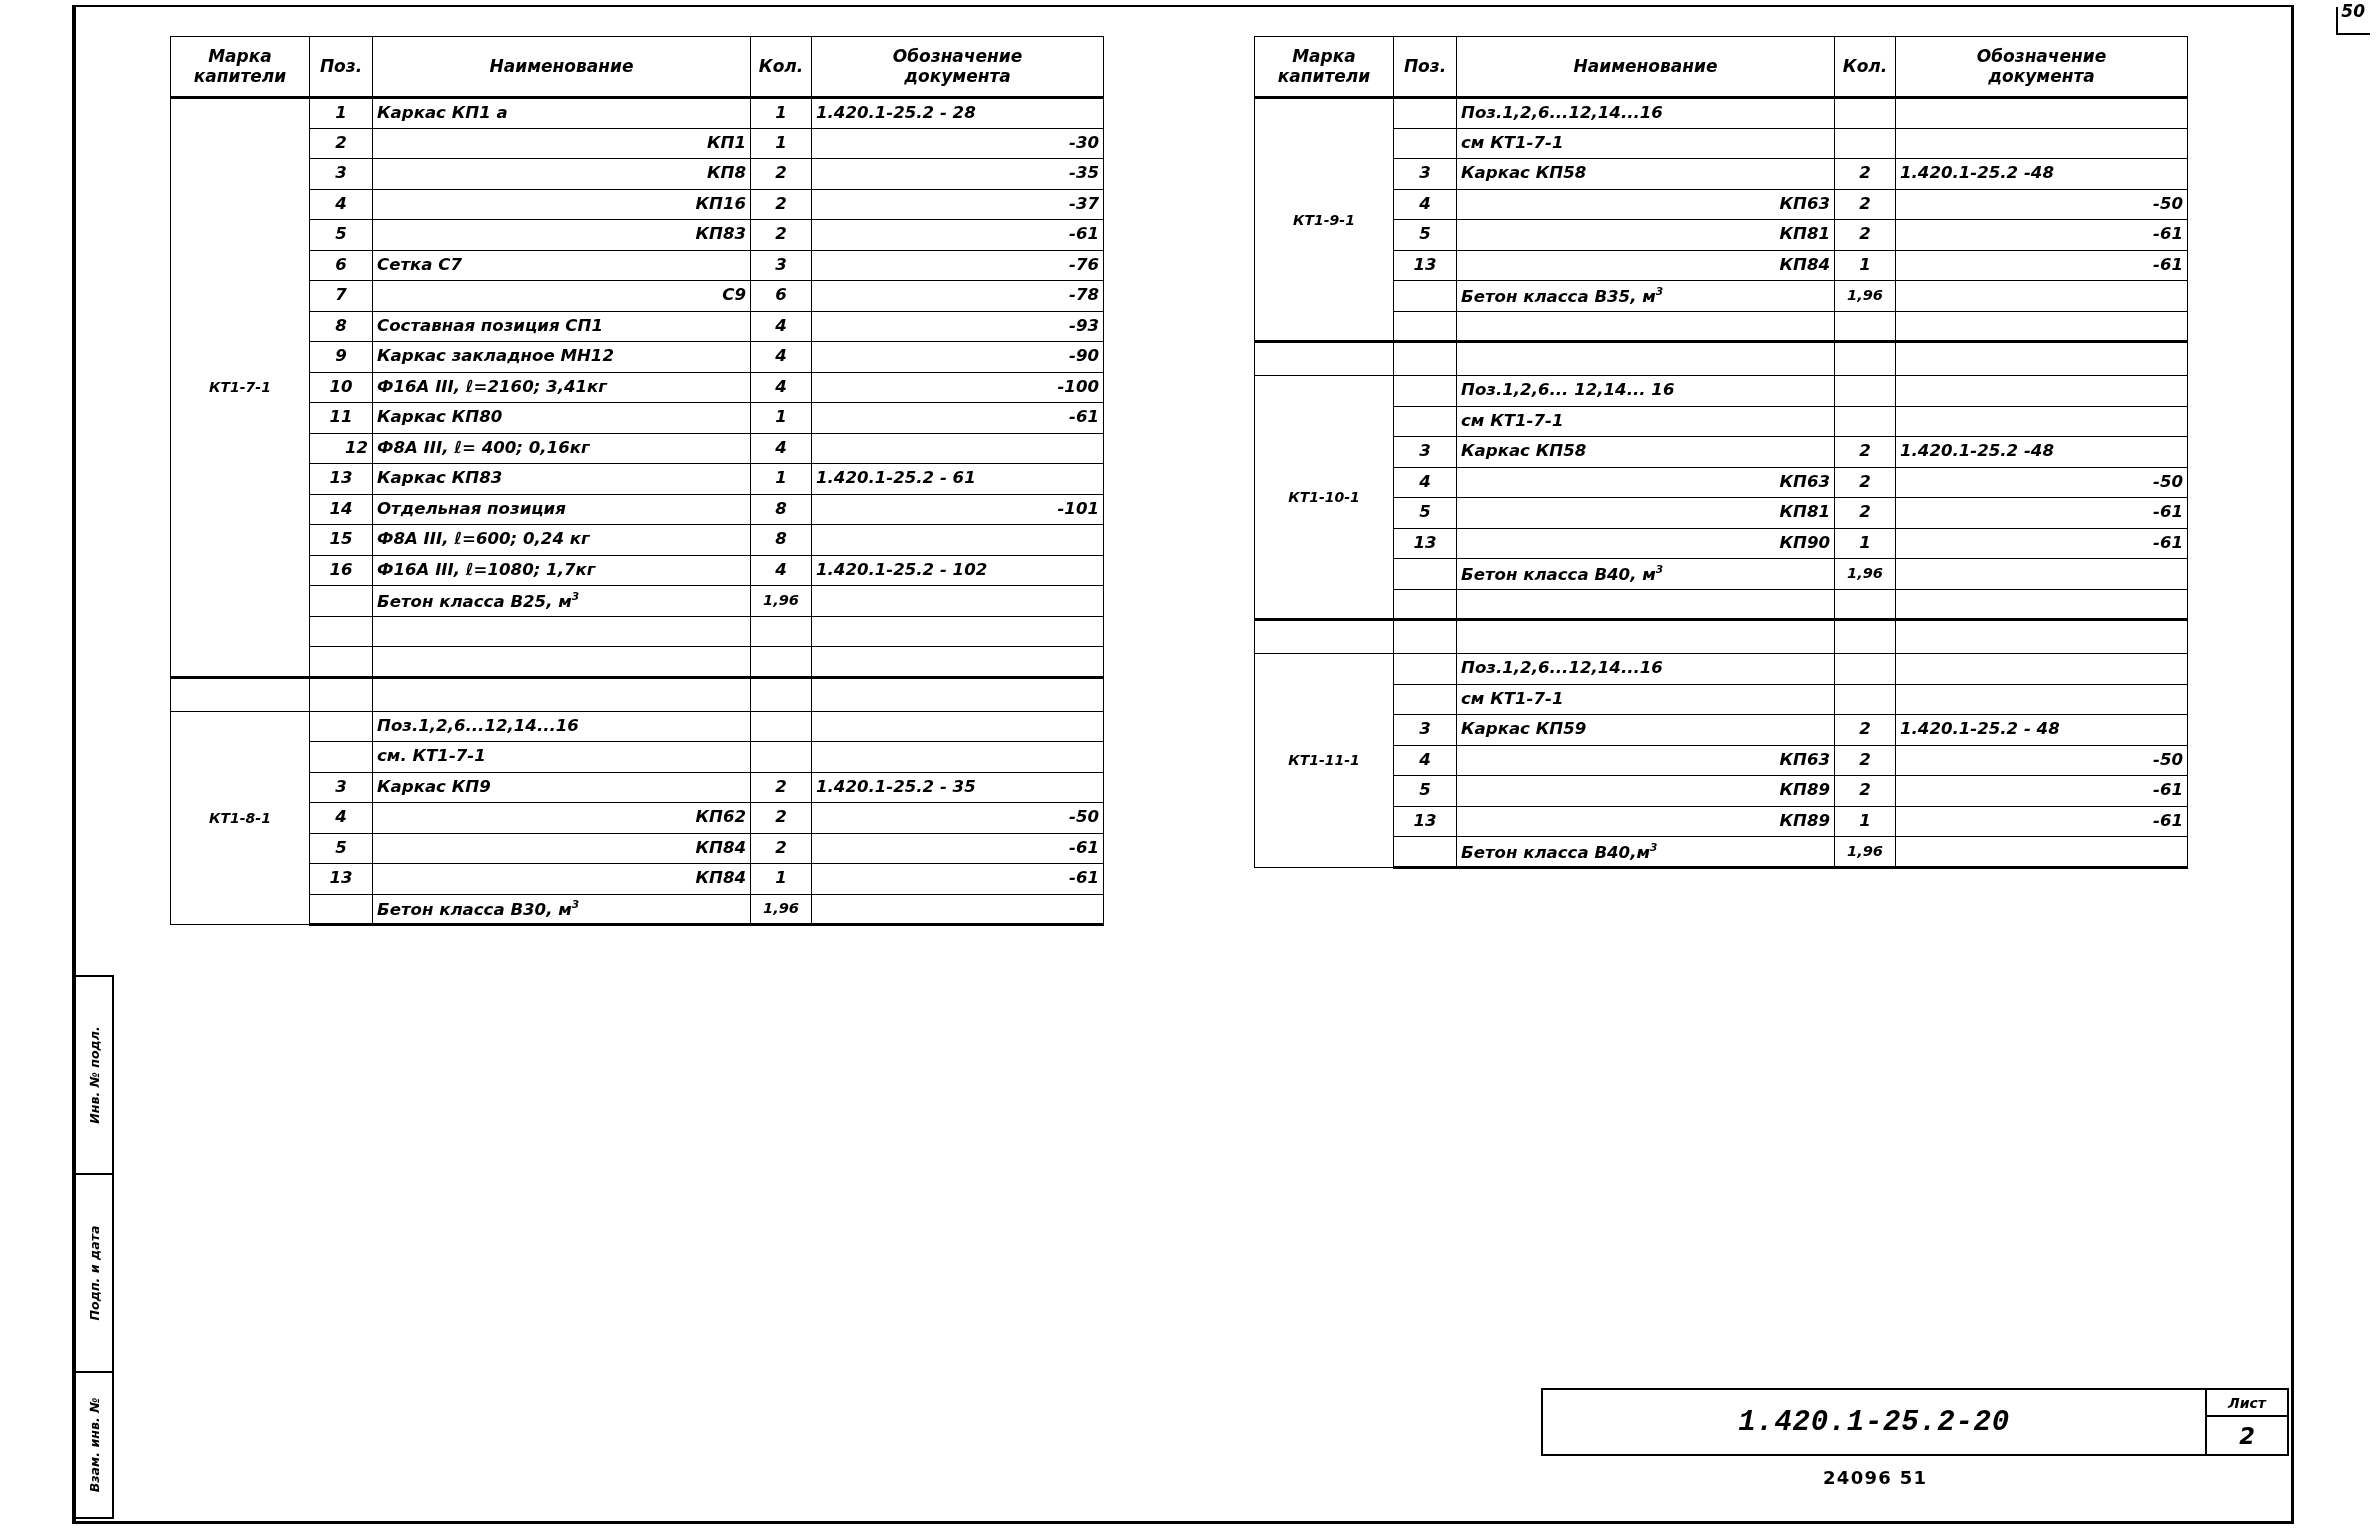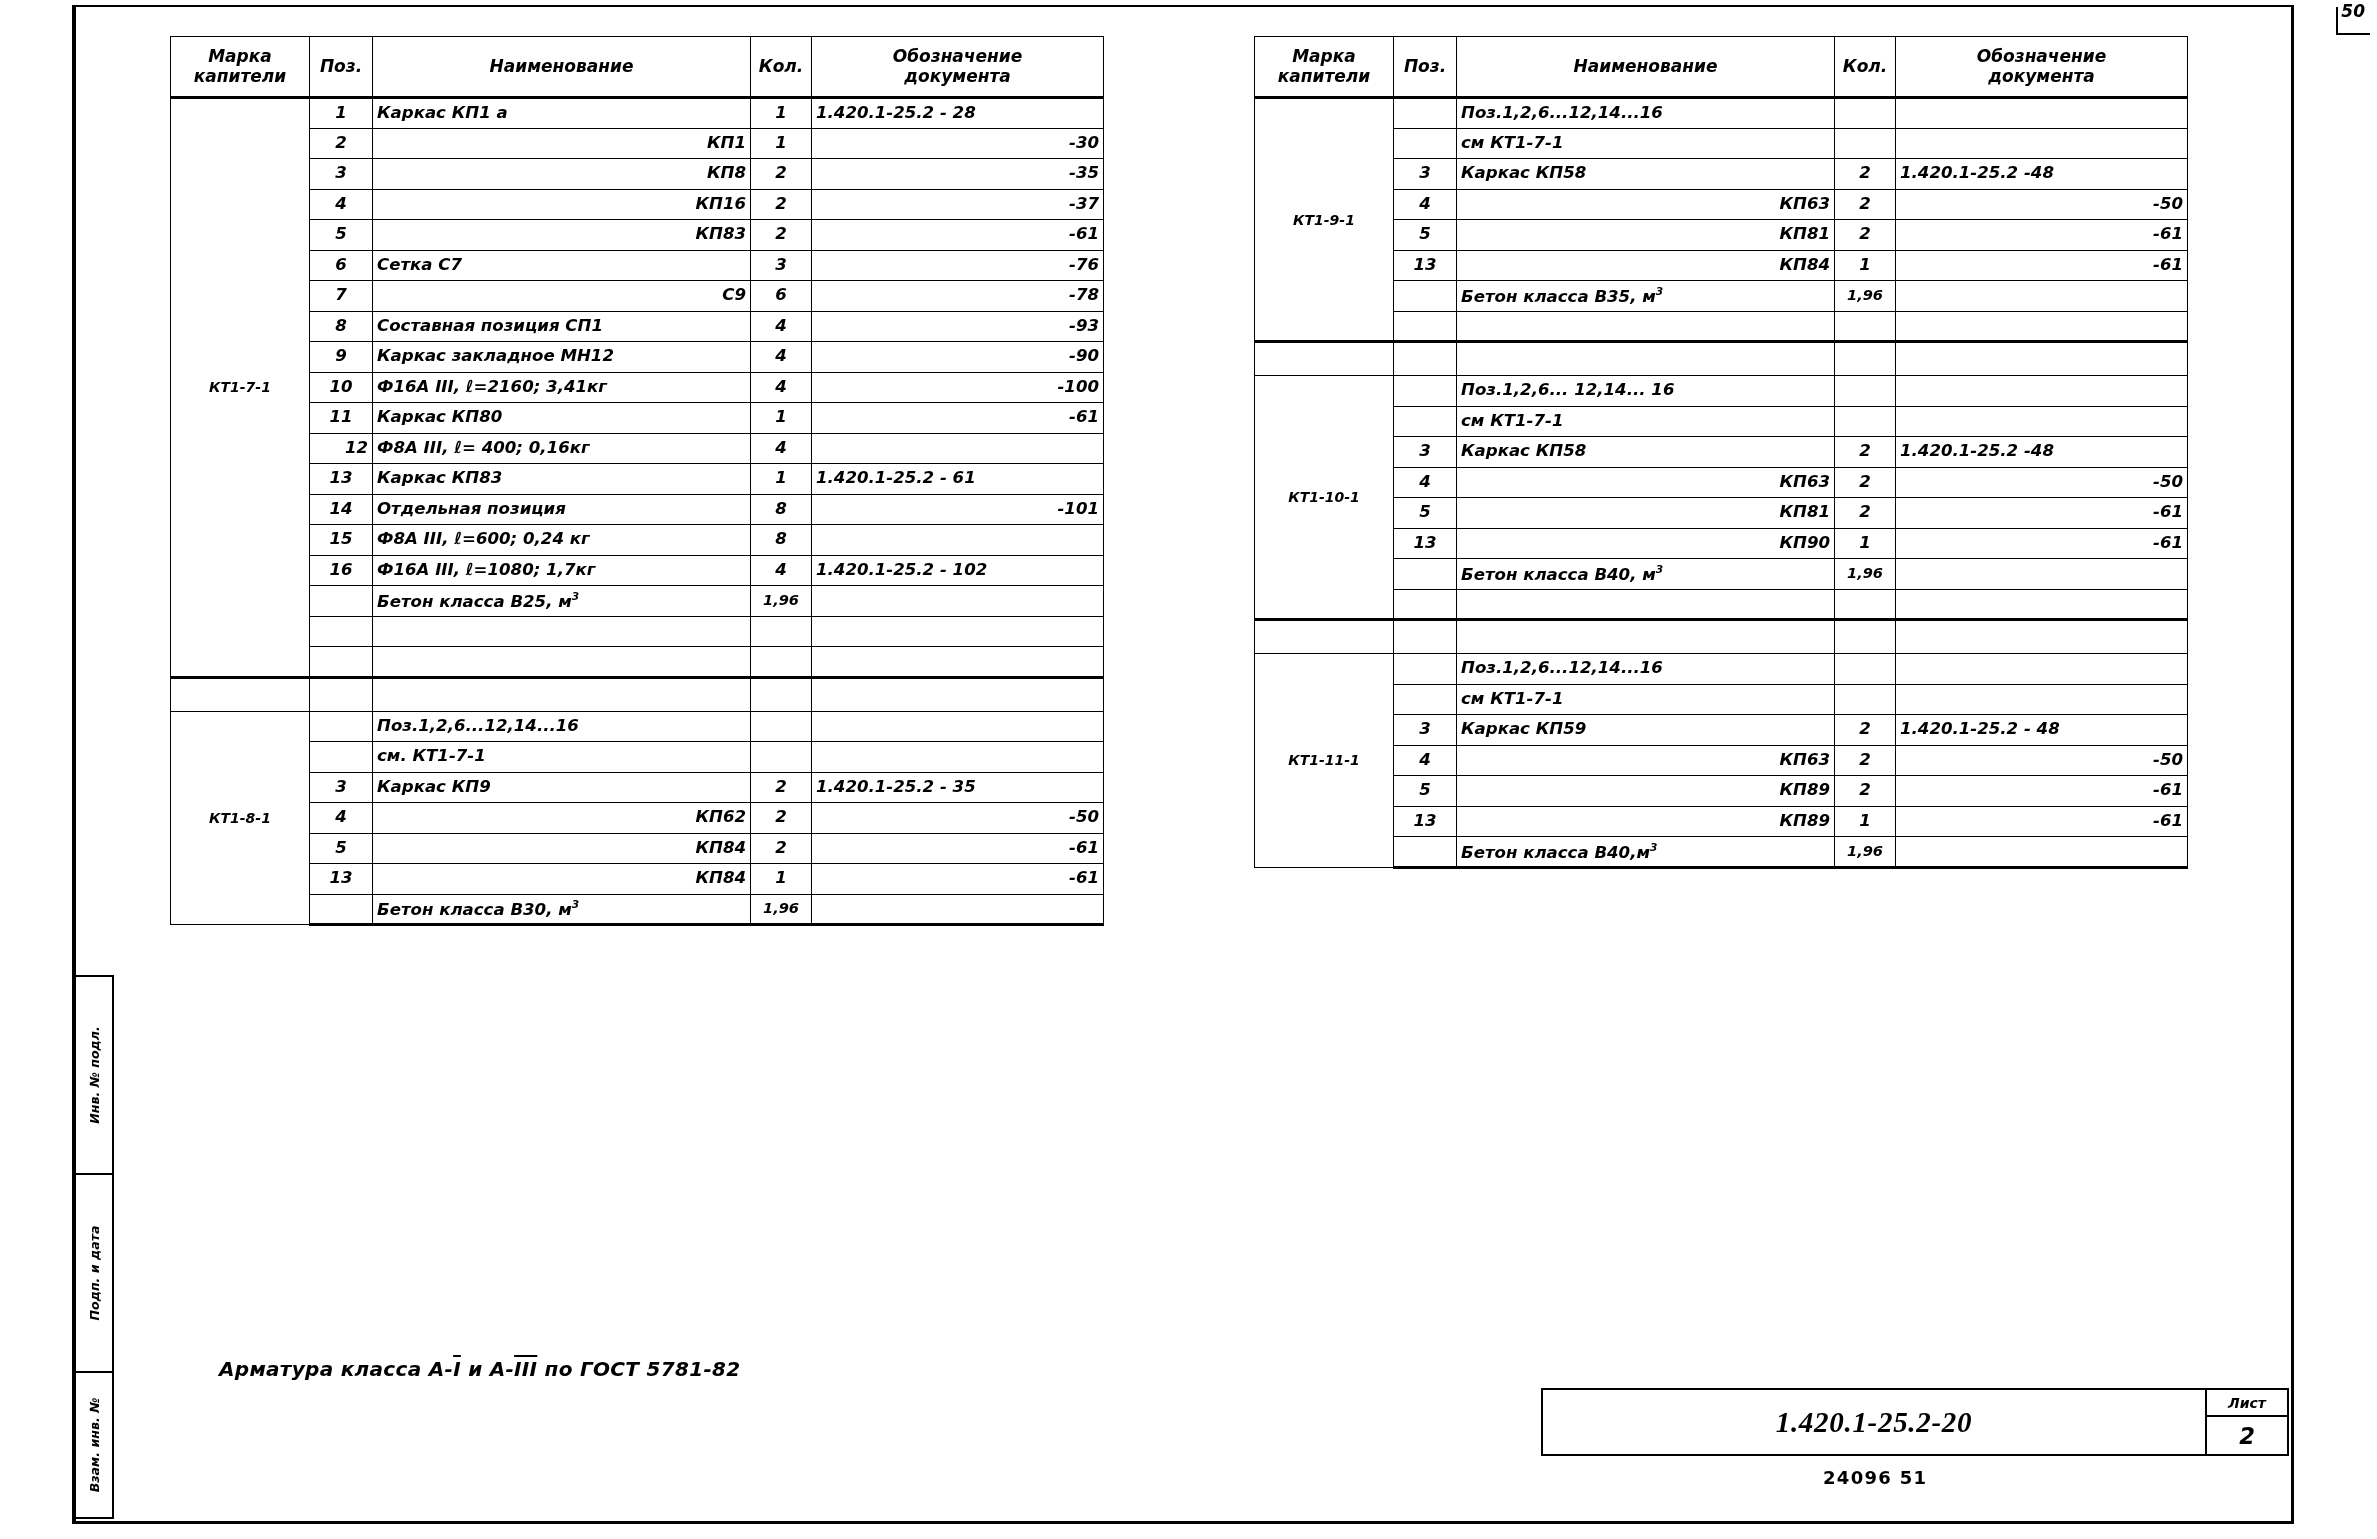--- a/index.html
+++ b/index.html
@@ -132,21 +132,21 @@
     height: 68px;
     border: 2.7px solid #000;
     box-sizing: border-box;
     display: flex;
   }
   #title-block .tb-code {
     flex: 1 1 auto;
     display: flex;
     align-items: center;
     justify-content: center;
-    font-family: Liberation Serif, serif;
+    font-family: Liberation Mono, monospace;
     font-style: italic;
     font-weight: 700;
     font-size: 29px;
     letter-spacing: 0.7px;
   }
   #title-block .tb-sheet {
     width: 80px;
     border-left: 2.7px solid #000;
     display: flex;
     flex-direction: column;
@@ -560,21 +560,20 @@
       <tr class="blockend">
         <td class="colpos" style="text-align: center;"></td>
         <td class="namecell-left">Бетон класса В40,м<span class="sup">3</span></td>
         <td style="text-align: center; font-size: 14.6px;">1,96</td>
         <td class="" style="text-align: right;"></td>
       </tr>
     </tbody>
 </table>
 
 <div id="notes">
-  <div><span>Арматура класса А-</span><span class="ovl">I</span><span> и А-</span><span class="ovl">III</span><span> по ГОСТ 5781-82</span></div>
 </div>
 
 <div id="title-block">
   <div class="tb-code">1.420.1-25.2-20</div>
   <div class="tb-sheet">
     <div class="tb-sheet-label">Лист</div>
     <div class="tb-sheet-num">2</div>
   </div>
 </div>
 <div id="bottom-code">24096   51</div>

